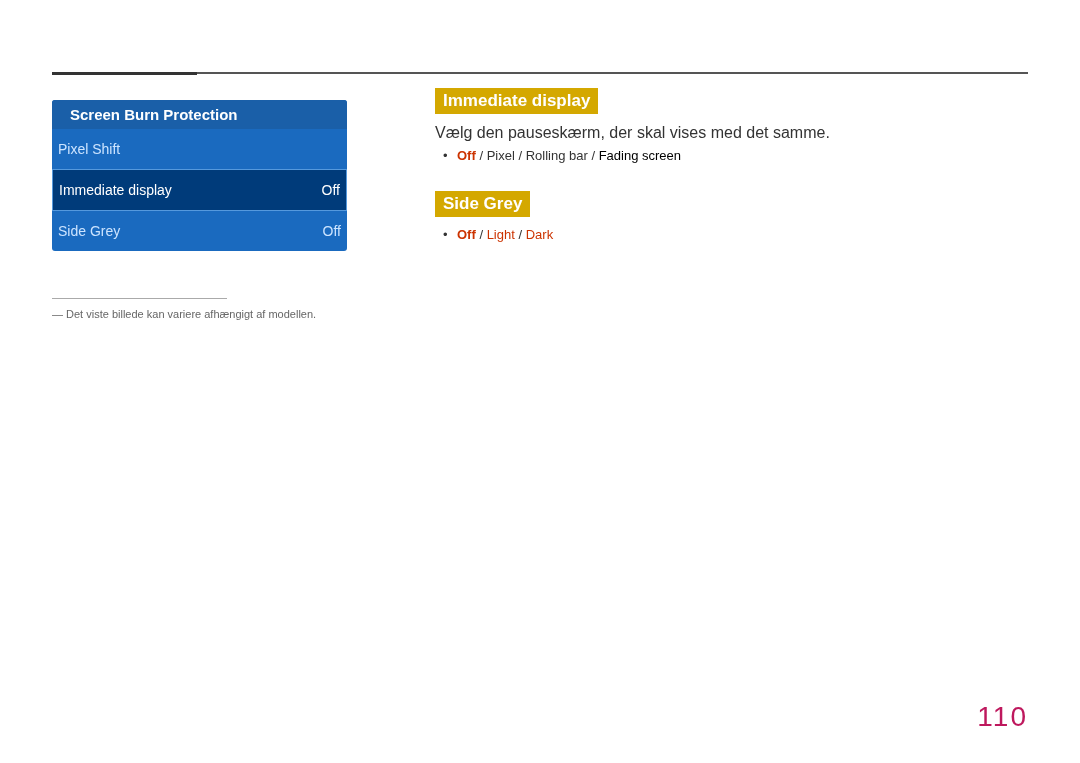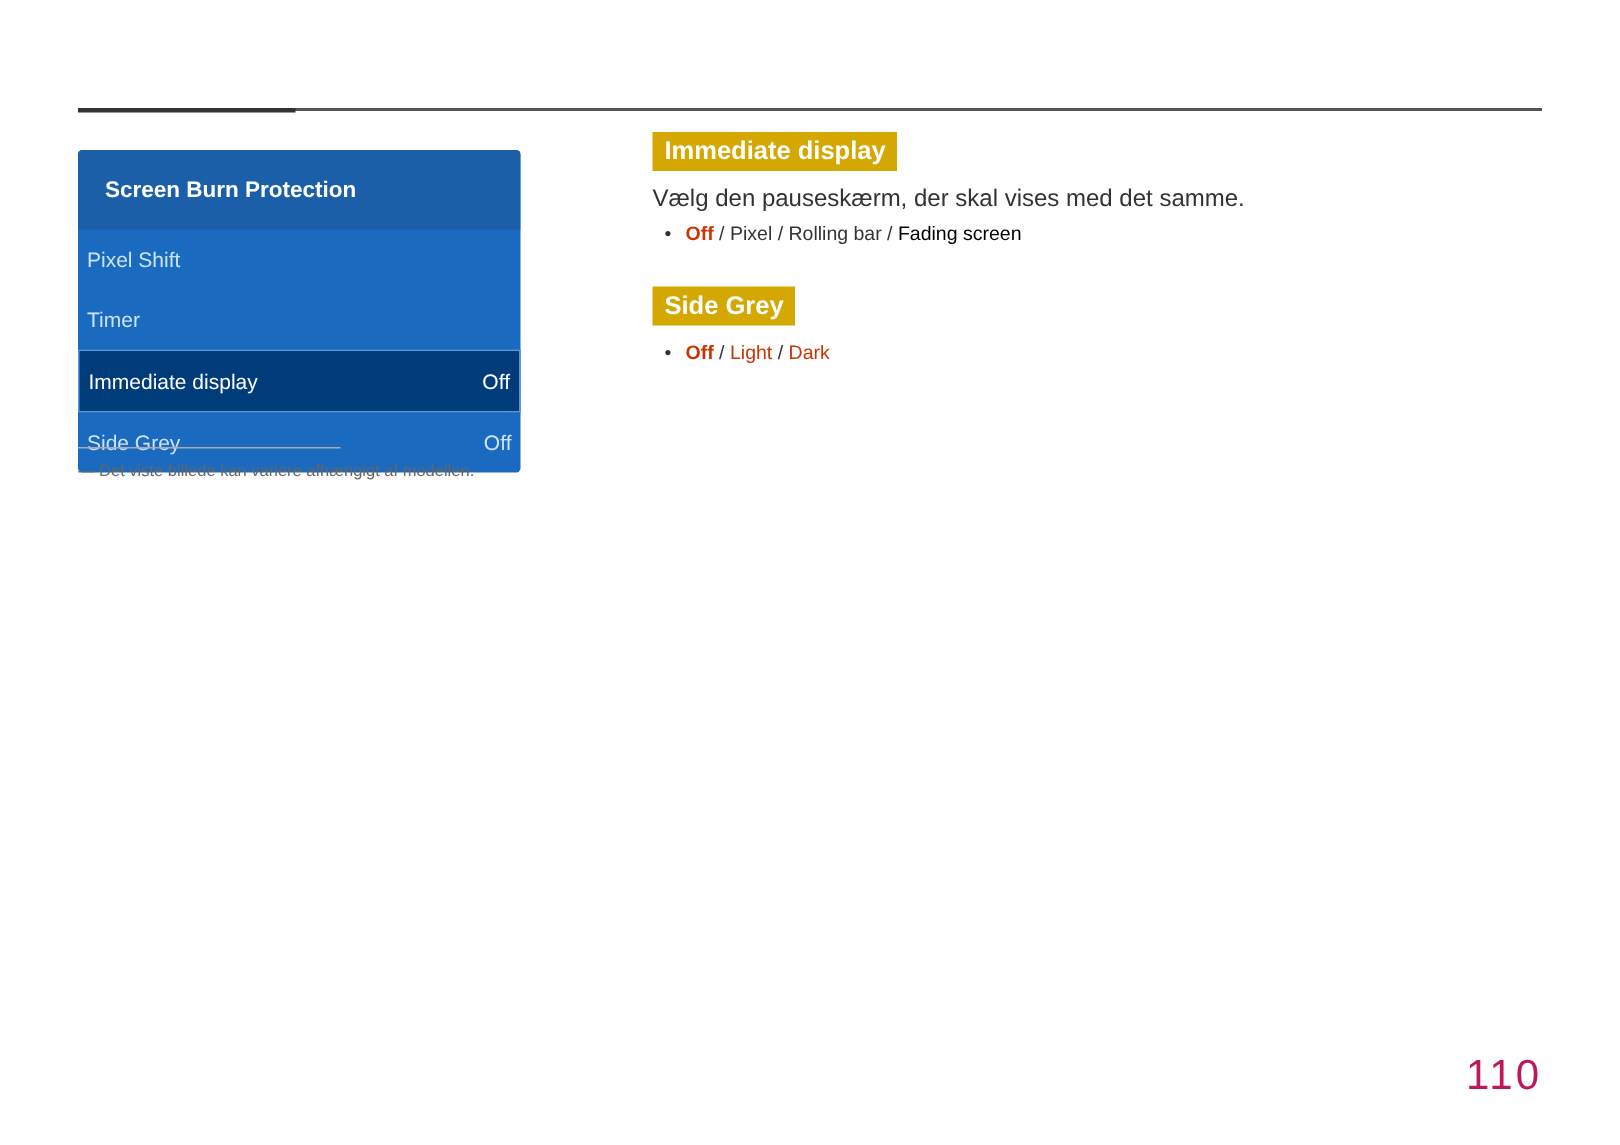--- a/index.html
+++ b/index.html
@@ -43,21 +43,21 @@
       background: #1a6abf;
       border-radius: 3px;
       overflow: hidden;
     }
 
     .panel-title {
       background: #1a5fa8;
       color: #ffffff;
       font-size: 15px;
       font-weight: bold;
-      padding: 18px 18px;
+      padding: 6px 18px;
     }
 
     .menu-item {
       color: #cce4ff;
       font-size: 14px;
       padding: 12px 6px;
       cursor: pointer;
       display: flex;
       justify-content: space-between;
       align-items: center;
@@ -172,23 +172,20 @@
 </head>
 <body>
 
 <div class="top-divider"></div>
 <div class="top-divider-accent"></div>
 
 <div class="left-panel">
   <div class="panel-title">Screen Burn Protection</div>
   <div class="menu-item">
     <span>Pixel Shift</span>
-  </div>
-  <div class="menu-item">
-    <span>Timer</span>
   </div>
   <div class="menu-item active">
     <span>Immediate display</span>
     <span class="value">Off</span>
   </div>
   <div class="menu-item">
     <span>Side Grey</span>
     <span class="value">Off</span>
   </div>
 </div>

